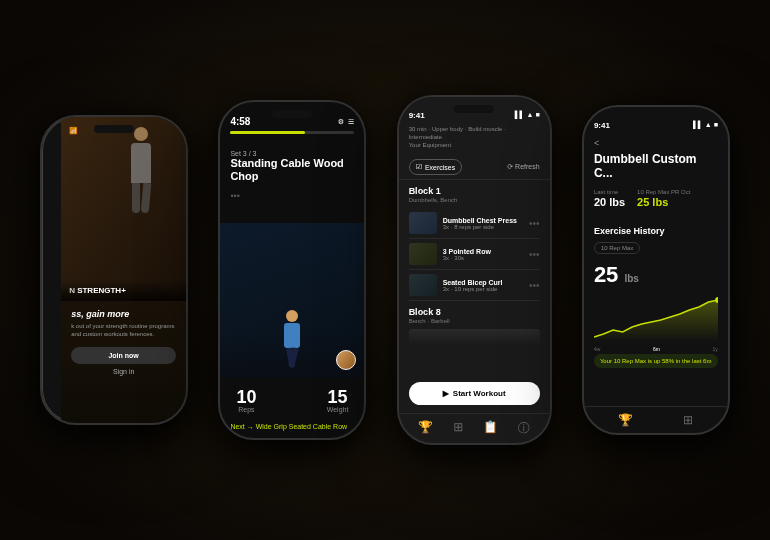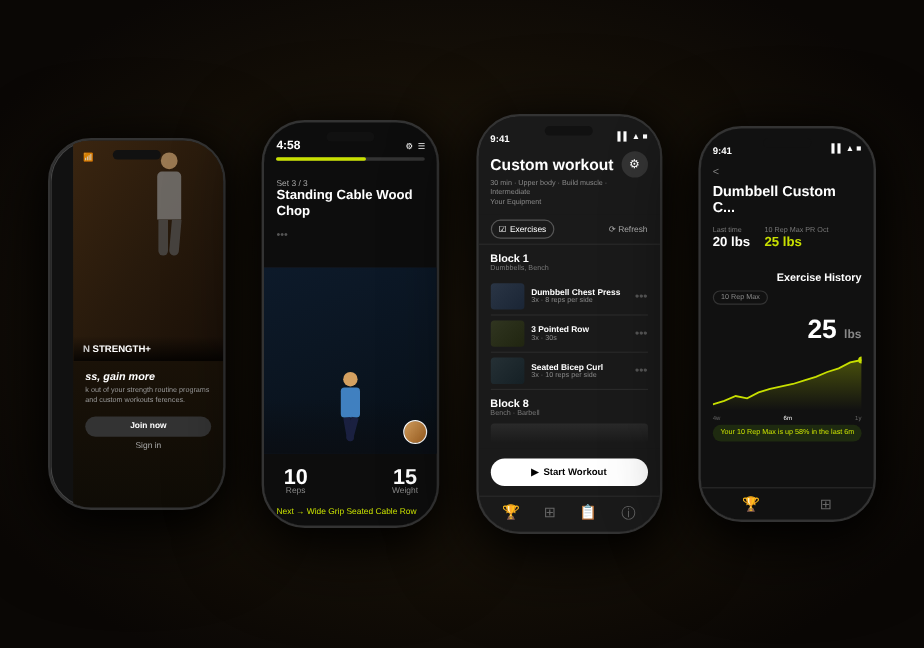--- a/index.html
+++ b/index.html
@@ -682,24 +682,20 @@
       </div>
     </div>
 
     <div class="phone phone-3 phone-shadow">
       <div class="notch"></div>
       <div class="phone3-content">
         <div class="phone3-header">
           <div class="phone3-status-bar">
             <span class="phone3-status-time">9:41</span>
             <span class="phone3-status-icons">▌▌ ▲ ■</span>
-          </div>
-          <div class="phone3-title-row">
-            <span class="phone3-title">Custom workout</span>
-            <div class="phone3-settings-btn">⚙</div>
           </div>
           <div class="phone3-meta">
             <div>30 min · Upper body · Build muscle · Intermediate</div>
             <div>Your Equipment</div>
           </div>
         </div>
         <div class="phone3-tabs">
           <div class="phone3-tab active">
             <span class="phone3-tab-icon">☑</span>
             <span>Exercises</span>
@@ -775,21 +771,21 @@
               <div class="phone4-pr-val">20 lbs</div>
             </div>
             <div class="phone4-pr-item">
               <div class="phone4-pr-label">10 Rep Max PR Oct</div>
               <div class="phone4-pr-val">
                 <span class="highlight">25 lbs</span>
               </div>
             </div>
           </div>
         </div>
-        <div style="padding:0 10px;text-align:right;">
+        <div style="padding:0 10px;">
           <div class="phone4-section-title">Exercise History</div>
           <div class="phone4-filter-row">
             <div class="phone4-filter">10 Rep Max</div>
           </div>
           <div class="phone4-big-val">
             <span>25</span>
             <span class="phone4-big-unit">lbs</span>
           </div>
 
           <div class="phone4-chart">

